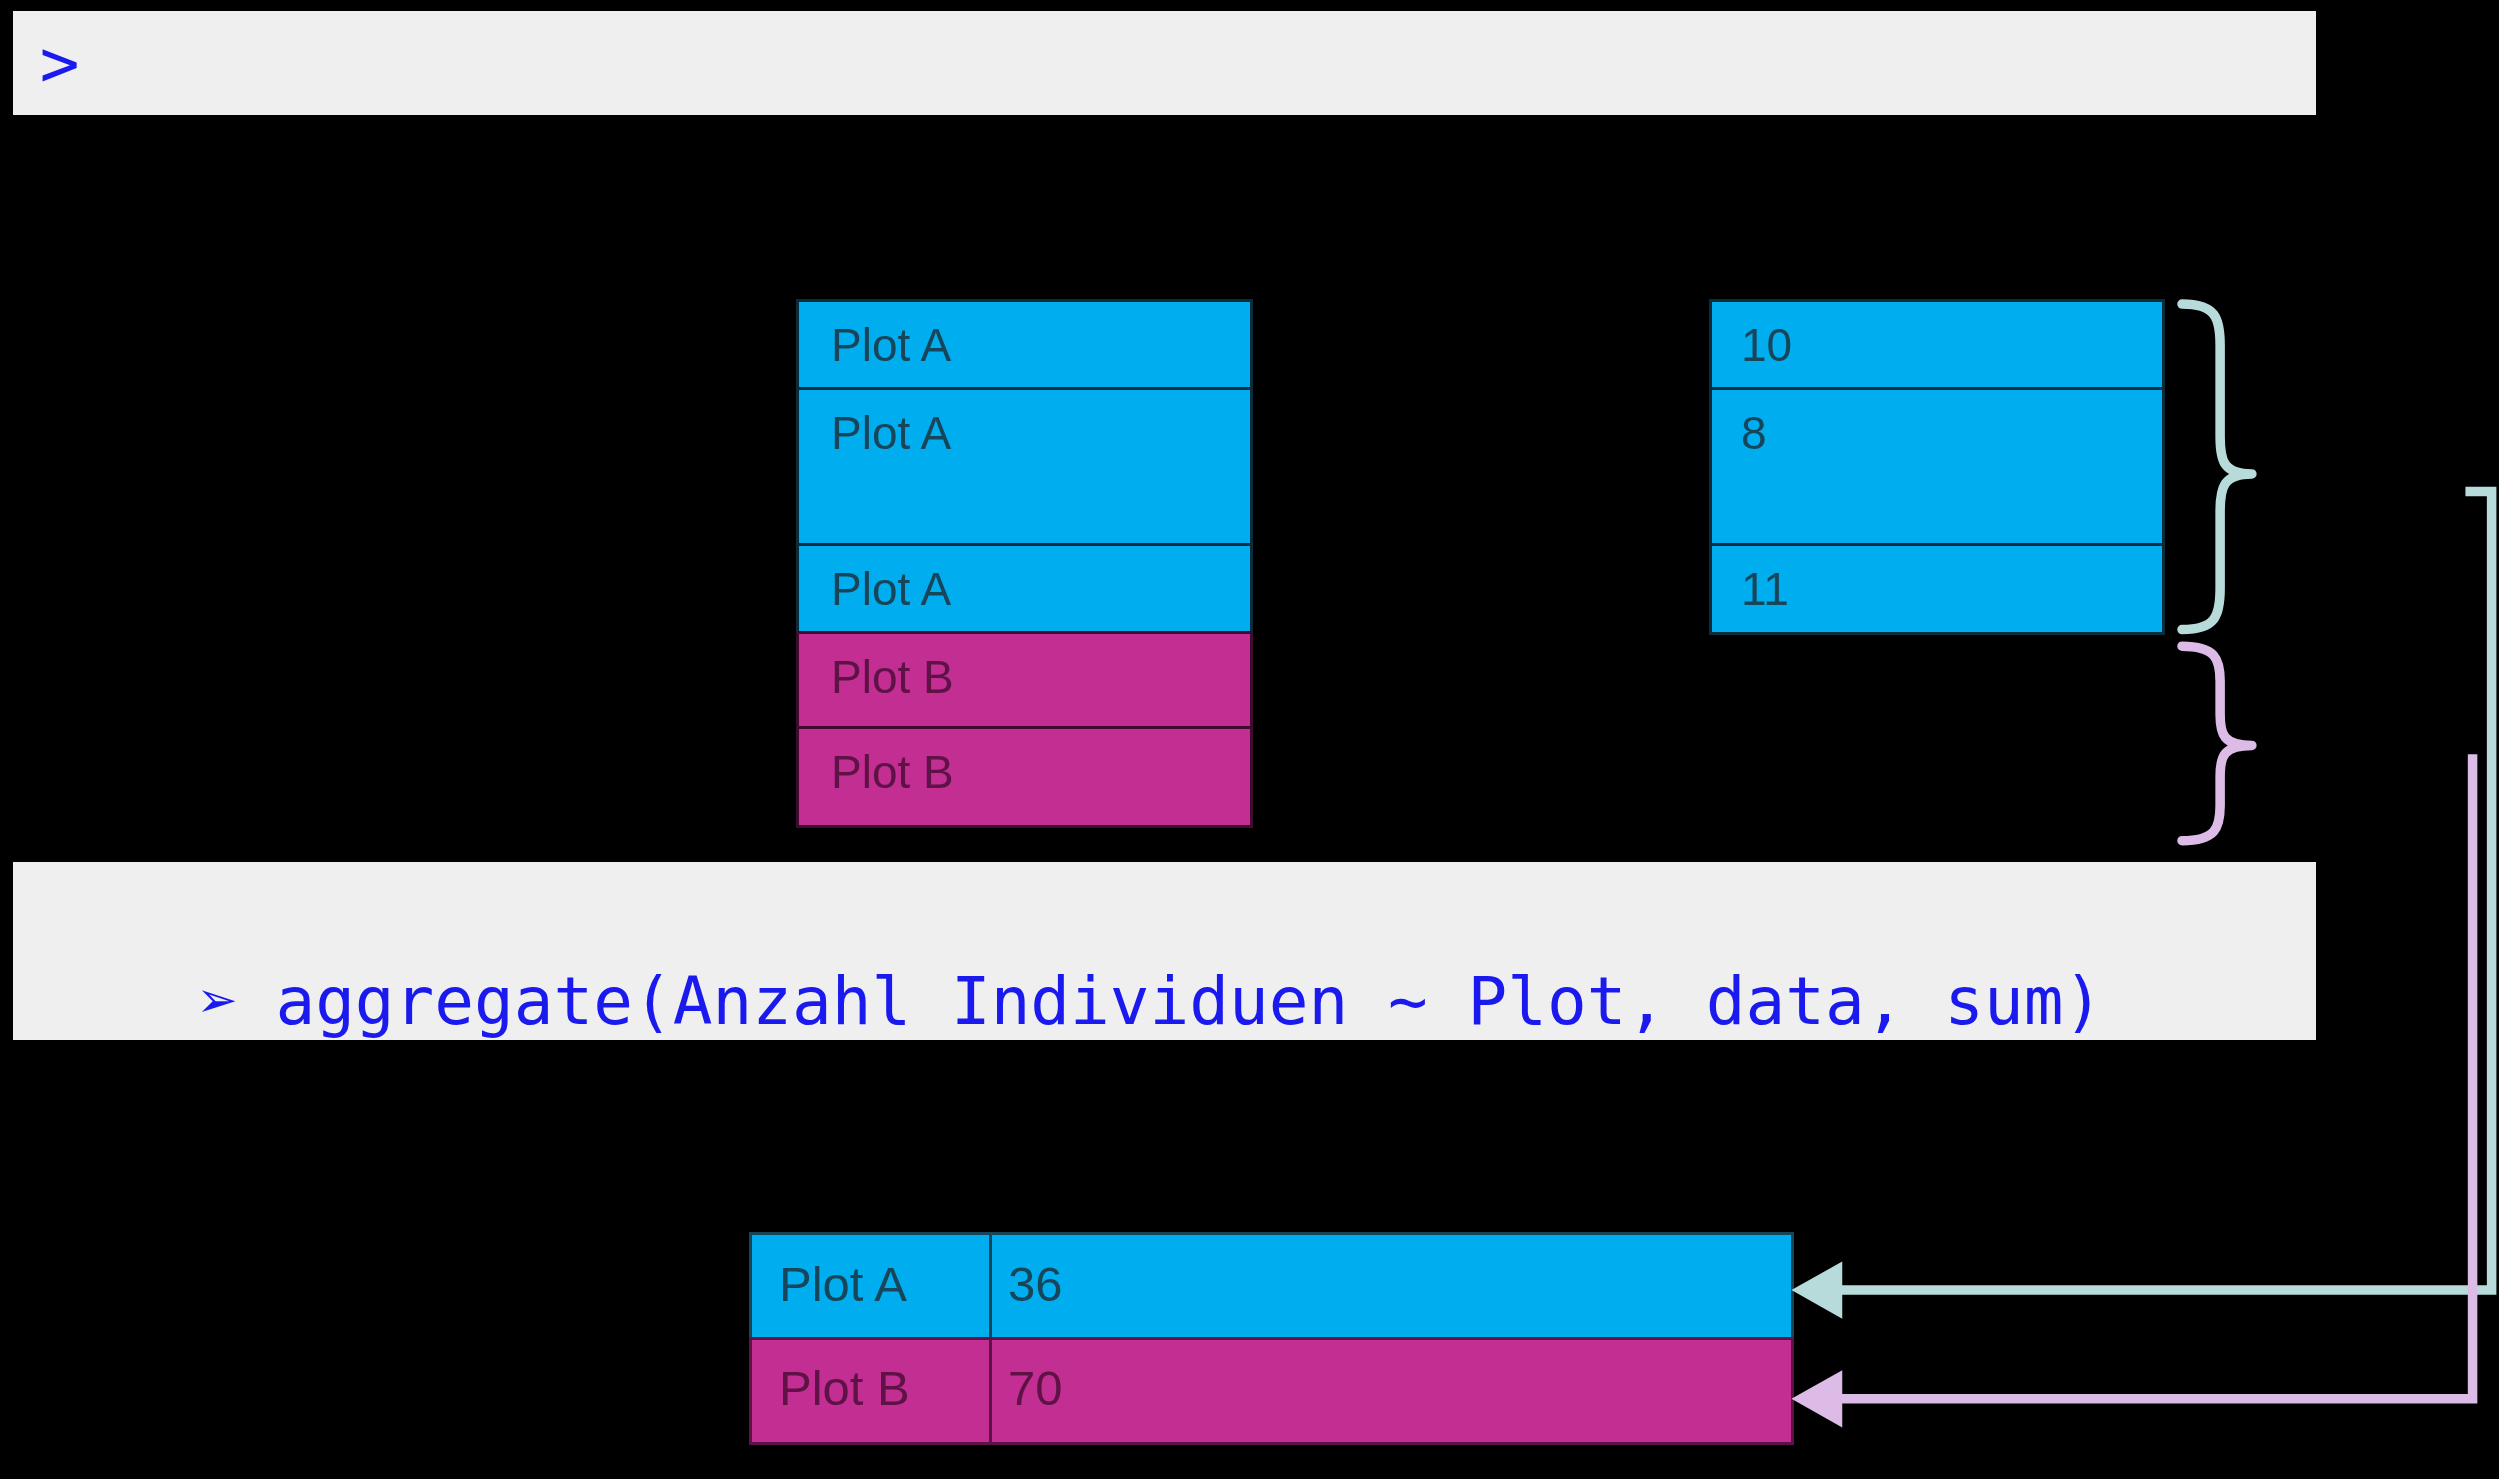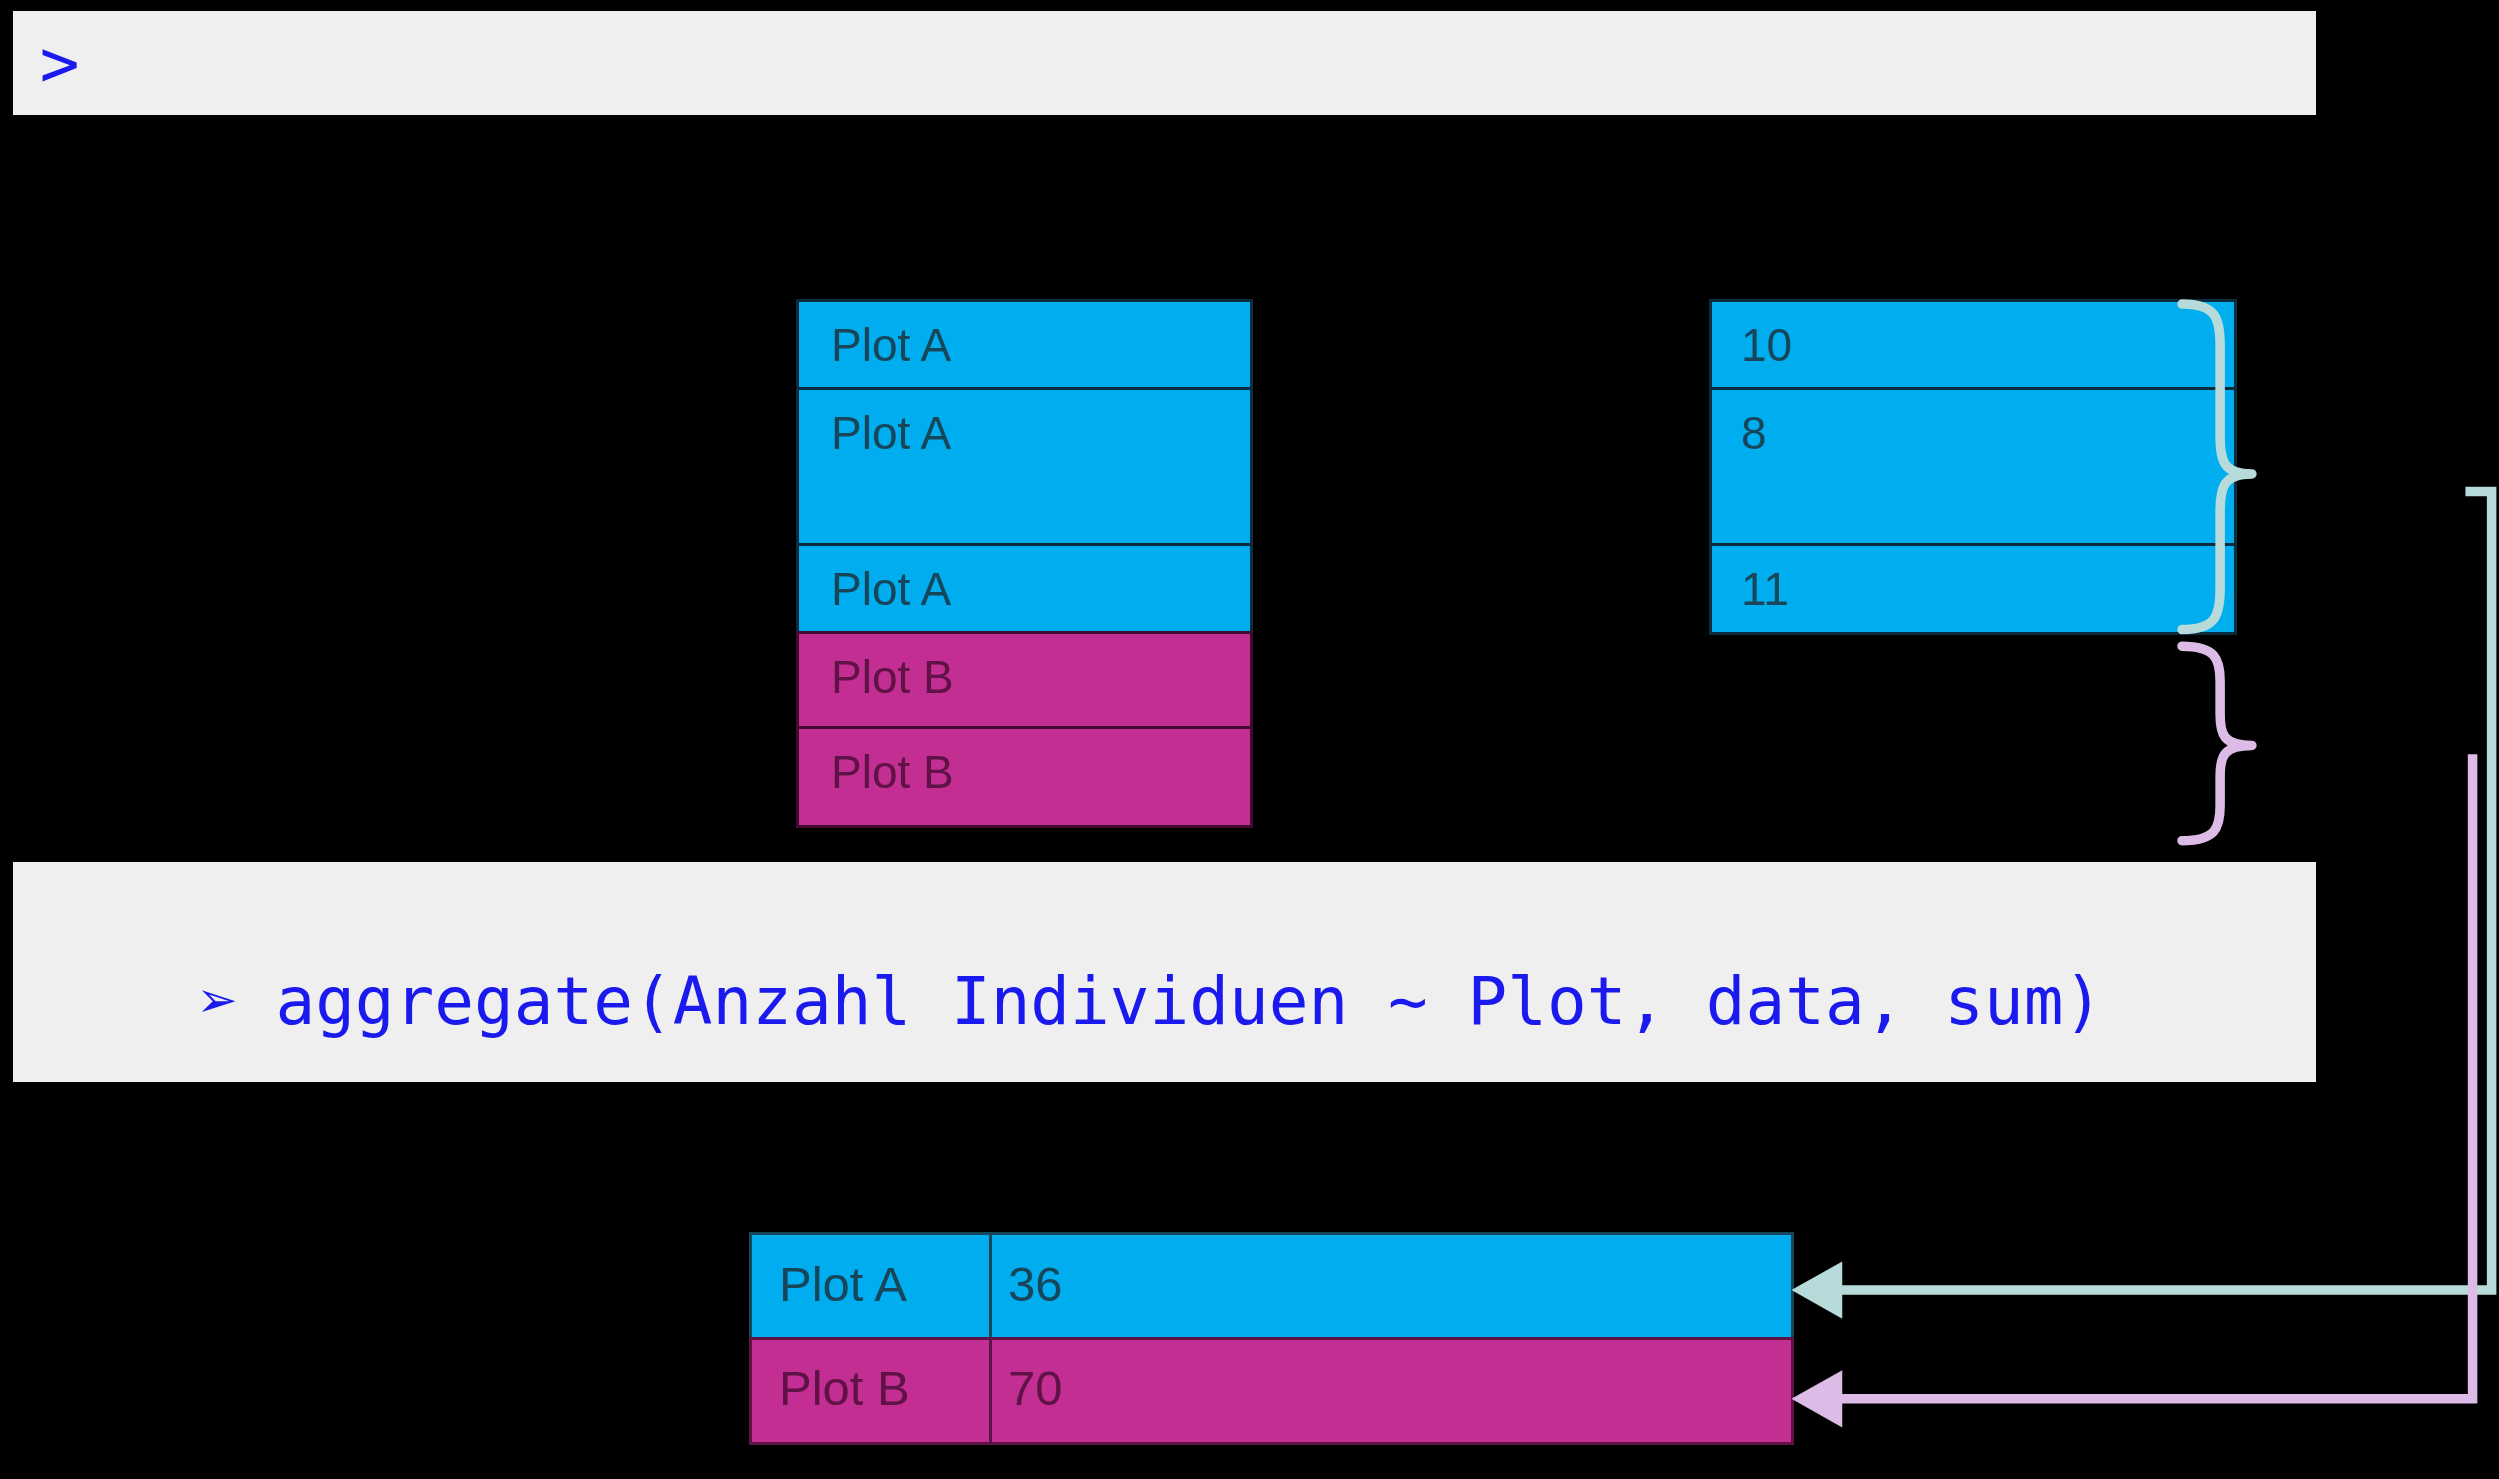--- a/index.html
+++ b/index.html
@@ -15,27 +15,27 @@
   .code-bar {
     position:absolute; left:12.7px; width:2303px;
     background:var(--code-bar-bg,#F0EFEF);
     color:var(--code-text,#1A1AEE);
     font-family:"DejaVu Sans Mono", monospace;
     font-size:66px;
     white-space:pre;
     box-sizing:border-box;
   }
   .code-bar--top { top:11px; height:104px; display:flex; align-items:center; padding-left:27px; }
-  .code-bar--middle { top:862px; height:220px; padding-top:24px; padding-left:27px; }
+  .code-bar--middle { top:862px; height:178px; padding-top:24px; padding-left:27px; }
   .prompt { margin-right:37px; }
 
   
   .source-table { position:absolute; top:299px; }
   .source-table--labels { left:796px; width:457px; }
-  .source-table--values { left:1709px; width:528px; }
+  .source-table--values { left:1709px; width:456px; }
   .srow {
     box-sizing:border-box;
     border:3.2px solid;
     padding:16px 0 0 32px;
     font-size:46px;
     overflow:hidden;
   }
   .source-table--values .srow { padding-left:29px; }
   .srow + .srow { margin-top:-3.2px; }
   .h1{height:91px;} .h2{height:159px;} .h3{height:92px;} .h4{height:98px;} .h5{height:102px;}

